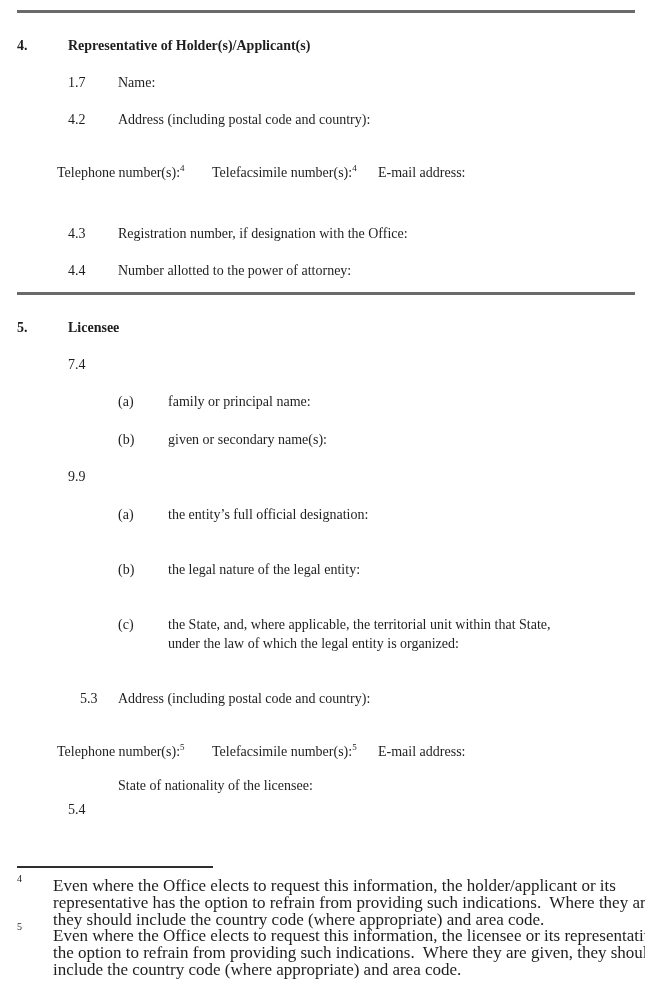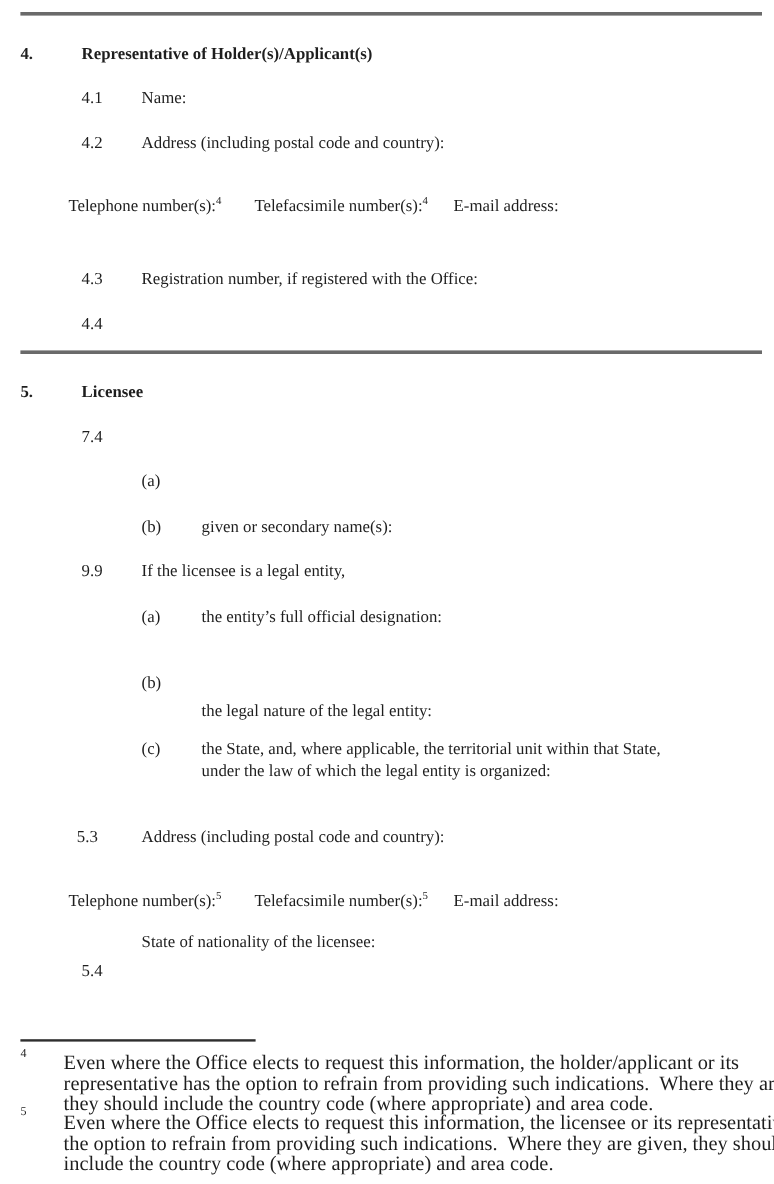--- a/index.html
+++ b/index.html
@@ -56,61 +56,62 @@
 </head>
 <body>
 
 <div class="page">
 
   <div class="rule" style="top:10px"></div>
 
   <div class="t bold" style="left:17px; top:36px">4.</div>
   <div class="t bold" style="left:68px; top:36px">Representative of Holder(s)/Applicant(s)</div>
 
-  <div class="t" style="left:68px; top:73px">4.1</div>
+  <div class="t" style="left:68px; top:73px">1.7</div>
   <div class="t" style="left:118px; top:73px">Name:</div>
 
   <div class="t" style="left:68px; top:110px">4.2</div>
   <div class="t" style="left:118px; top:110px">Address (including postal code and country):</div>
 
   <div class="contact-cell" style="left:57px; top:163px"><span>Telephone number(s):</span><sup class="fnref">4</sup></div>
   <div class="contact-cell" style="left:212px; top:163px"><span>Telefacsimile number(s):</span><sup class="fnref">4</sup></div>
   <div class="contact-cell" style="left:378px; top:163px">E-mail address:</div>
 
   <div class="t" style="left:68px; top:224px">4.3</div>
-  <div class="t" style="left:118px; top:224px">Registration number, if registered with the Office:</div>
+  <div class="t" style="left:118px; top:224px">Registration number, if designation with the Office:</div>
 
   <div class="t" style="left:68px; top:261px">4.4</div>
+  <div class="t" style="left:118px; top:261px">Number allotted to the power of attorney:</div>
 
   <div class="rule" style="top:292px"></div>
 
   <div class="t bold" style="left:17px; top:318px">5.</div>
   <div class="t bold" style="left:68px; top:318px">Licensee</div>
 
   <div class="t" style="left:68px; top:355px">7.4</div>
 
   <div class="t" style="left:118px; top:392px">(a)</div>
+  <div class="t" style="left:168px; top:392px">family or principal name:</div>
 
   <div class="t" style="left:118px; top:430px">(b)</div>
   <div class="t" style="left:168px; top:430px">given or secondary name(s):</div>
 
   <div class="t" style="left:68px; top:467px">9.9</div>
-  <div class="t" style="left:118px; top:467px">If the licensee is a legal entity,</div>
 
   <div class="t" style="left:118px; top:505px">(a)</div>
   <div class="t" style="left:168px; top:505px">the entity’s full official designation:</div>
 
   <div class="t" style="left:118px; top:560px">(b)</div>
-  <div class="t" style="left:168px; top:584px">the legal nature of the legal entity:</div>
+  <div class="t" style="left:168px; top:560px">the legal nature of the legal entity:</div>
 
   <div class="t" style="left:118px; top:615px">(c)</div>
   <div class="t" style="left:168px; top:615px">the State, and, where applicable, the territorial unit within that State,
 under the law of which the legal entity is organized:</div>
 
-  <div class="t" style="left:64px; top:689px">5.3</div>
+  <div class="t" style="left:80px; top:689px">5.3</div>
   <div class="t" style="left:118px; top:689px">Address (including postal code and country):</div>
 
   <div class="contact-cell" style="left:57px; top:742px"><span>Telephone number(s):</span><sup class="fnref">5</sup></div>
   <div class="contact-cell" style="left:212px; top:742px"><span>Telefacsimile number(s):</span><sup class="fnref">5</sup></div>
   <div class="contact-cell" style="left:378px; top:742px">E-mail address:</div>
 
   <div class="t" style="left:68px; top:800px">5.4</div>
   <div class="t" style="left:118px; top:776px">State of nationality of the licensee:</div>
 
   <div class="fn-rule"></div>

